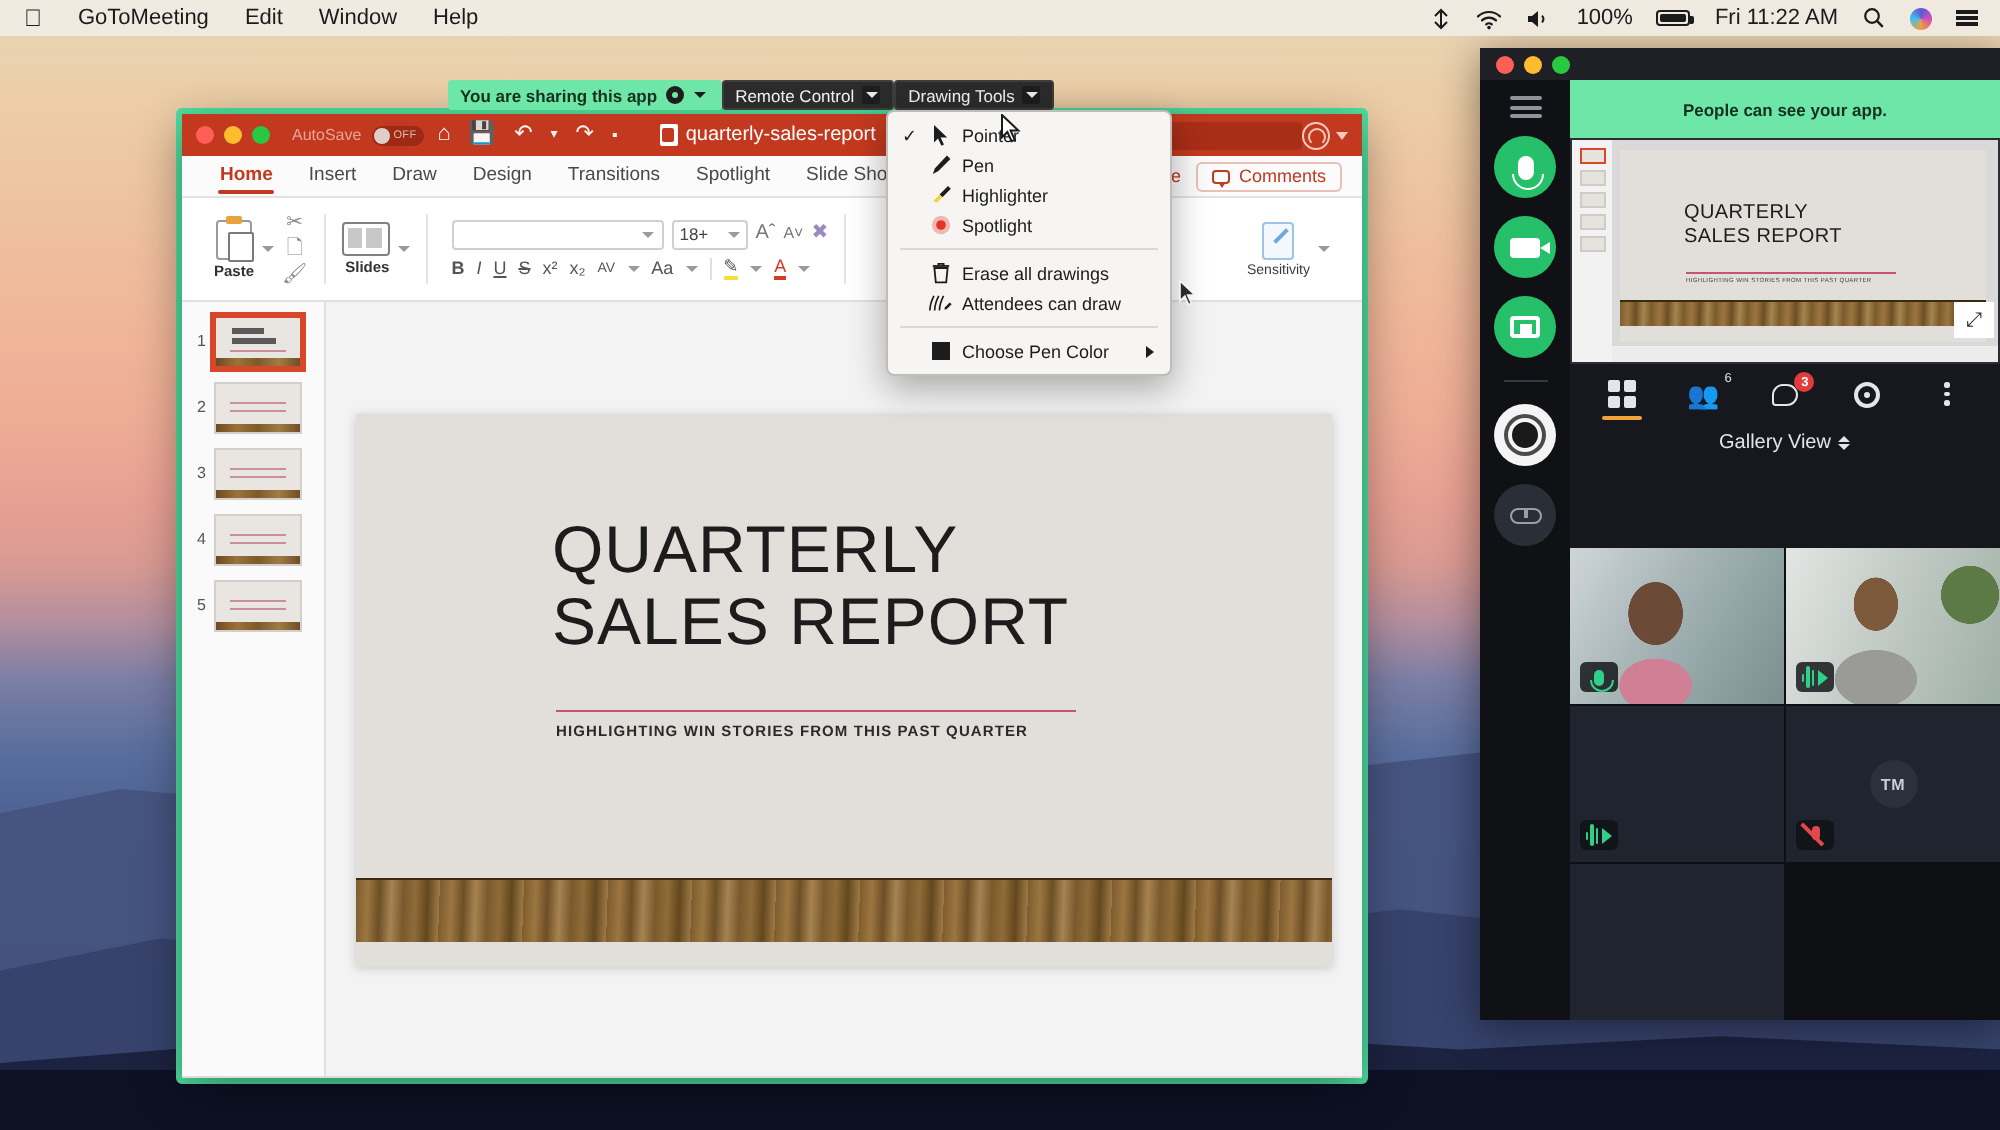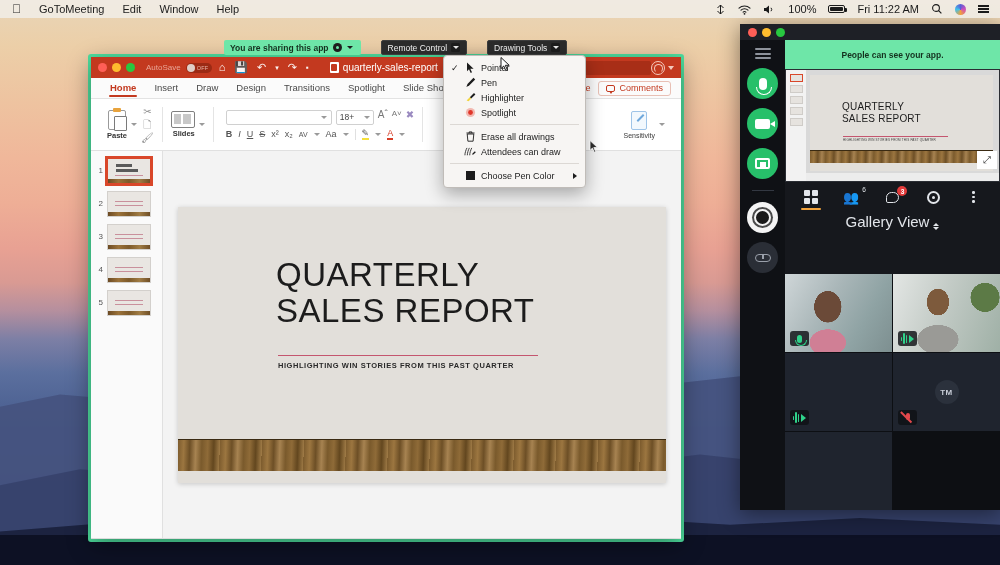--- a/index.html
+++ b/index.html
@@ -96,21 +96,21 @@
     gap: 4px; padding: 0 6px; border-radius: 2px; font-weight: bold;
     white-space: nowrap;
   }
   .gtm-dot-btn {
     width: 9px; height: 9px; border-radius: 50%; background: #1d1d1d;
     display: inline-flex; align-items: center; justify-content: center;
   }
   .gtm-dot-btn::after { content:""; width:3px; height:3px; border-radius:50%; background:#6ee6a8; }
   .gtm-pill-dark {
     background: #2b2b2b; color: #f0f0f0; display: flex; align-items: center;
-    gap: 4px; padding: 5px 6px; margin-left: 20px; border-radius: 2px;
+    gap: 4px; padding: 5px 6px; margin-left: 0; border-radius: 2px;
     white-space: nowrap; border: 1px solid #3d3d3d;
   }
   .caret-dark {
     width: 9px; height: 9px; border-radius: 1.5px; background: #1d1d1d;
     display: inline-flex; align-items: center; justify-content: center;
   }
   .caret-dark::after {
     content:""; border-left:3px solid transparent; border-right:3px solid transparent;
     border-top:3px solid #e8e8e8;
   }
@@ -230,21 +230,21 @@
     width: 24px; height: 17px; border: 1.8px solid #808080; border-radius: 2px;
     position: relative; background:#fff;
   }
   .slide-ic::before { content:""; position:absolute; left:2px; top:2px; width:7px; height:10px; background:#c8c8c8; }
   .slide-ic::after  { content:""; position:absolute; left:11px; top:2px; width:8px; height:10px; background:#c8c8c8; }
   .tiny-caret {
     border-left:3px solid transparent; border-right:3px solid transparent;
     border-top:3.5px solid #9a9a9a; display:inline-block;
   }
   .font-rows { display: flex; flex-direction: column; gap: 4px; padding-left: 4px; }
-  .font-row1 { display:flex; gap: 4px; }
+  .font-row1 { display:flex; align-items:center; gap: 4px; }
   .font-box {
     width: 106px; height: 15px; border: 1px solid #d0d0d0; border-radius: 2px;
     background:#fff; display:flex; align-items:center; padding: 0 4px;
     font-size: 8.5px; color:#444;
   }
   .size-box {
     width: 38px; height: 15px; border: 1px solid #d0d0d0; border-radius: 2px;
     background:#fff; display:flex; align-items:center; justify-content: space-between;
     padding: 0 3px; font-size: 8.5px; color:#444;
   }
@@ -464,22 +464,22 @@
     display:flex; align-items:center; justify-content:center; padding: 0 2px; font-weight:bold;
   }
   .gear-ic {
     width: 13px; height: 13px; border-radius:50%; border: 2px solid #e2e5ea; position:relative;
   }
   .gear-ic::after { content:""; position:absolute; left:3px; top:3px; width:3px; height:3px; border-radius:50%; background:#e2e5ea; }
   .dots-ic { display:flex; flex-direction:column; gap:2px; }
   .dots-ic i { width: 2.5px; height:2.5px; border-radius:50%; background:#e2e5ea; display:block; }
 
   #gallery-row {
-    height: 18px; display:flex; align-items:flex-end; justify-content:center;
-    gap: 4px; color:#e2e5ea; font-size: 15px;
+    height: 18px; display:flex; align-items:center; justify-content:center;
+    gap: 4px; color:#e2e5ea; font-size: 10px;
   }
   .updown { display:flex; flex-direction: column; gap: 1px; }
   .updown i { display:block; width:0; height:0; }
   .up-tri { border-left:3px solid transparent; border-right:3px solid transparent; border-bottom:3.5px solid #e2e5ea; }
   .dn-tri { border-left:3px solid transparent; border-right:3px solid transparent; border-top:3.5px solid #e2e5ea; }
 
   #video-grid {
     position: absolute; left: 45px; right: 0; top: 250px; bottom: 0;
     display: grid; grid-template-columns: 1fr 1fr; grid-template-rows: 1fr 1fr 1fr;
     gap: 1px; background: #0d0f13;

